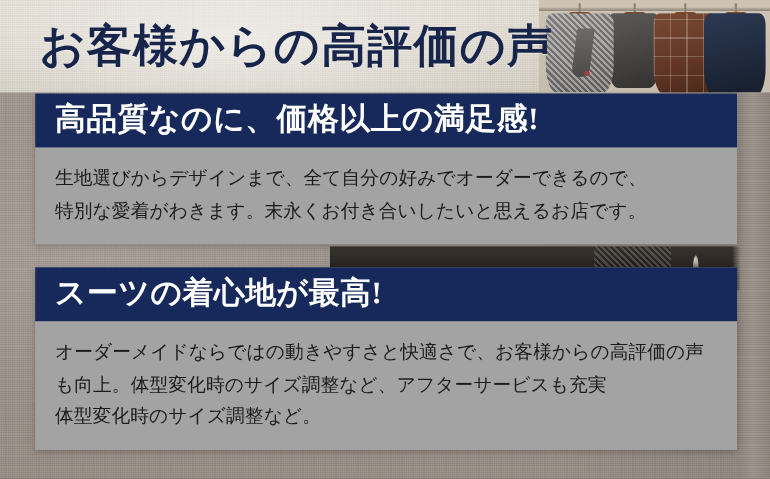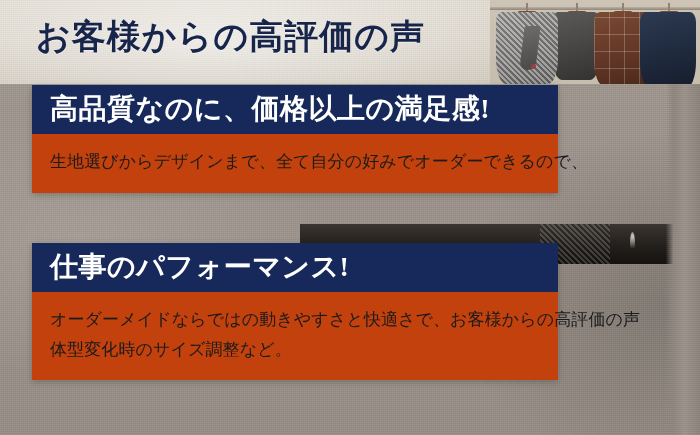--- a/index.html
+++ b/index.html
@@ -169,33 +169,33 @@
   }
   .right-drape.upper-cut { top: 84px; height: 351px; }
 
   
   .title {
     position: absolute;
     left: 36px;
     top: 14px;
     font-family: "Liberation Serif", "DejaVu Serif", serif;
     font-weight: 700;
-    font-size: 34px;
+    font-size: 41px;
     letter-spacing: 1px;
     color: #17254b;
     white-space: nowrap;
     text-shadow: 0 1px 0 rgba(255,255,255,0.45);
   }
 
   
   .card {
     position: absolute;
     left: 32px;
-    width: 526px;
-    background: #c2410c;
+    width: 638px;
+    background: #a3a3a3;
     box-shadow: 0 2px 6px rgba(0,0,0,0.22);
   }
   .card-1 { top: 85px; }
   .card-2 { top: 243px; }
 
   .card-header {
     background: #16295a;
     padding: 9px 0 11px 18px;
   }
   .card-header-text {
@@ -250,26 +250,28 @@
   <div class="mid-photo"></div>
 
   <div class="right-drape upper-cut"></div>
 
   <div class="card card-1">
     <div class="card-header">
       <div class="card-header-text">高品質なのに、価格以上の満足感!</div>
     </div>
     <div class="card-body">
       <div class="body-line">生地選びからデザインまで、全て自分の好みでオーダーできるので、</div>
+      <div class="body-line">特別な愛着がわきます。末永くお付き合いしたいと思えるお店です。</div>
     </div>
   </div>
 
   <div class="card card-2">
     <div class="card-header">
-      <div class="card-header-text">仕事のパフォーマンス!</div>
+      <div class="card-header-text">スーツの着心地が最高!</div>
     </div>
     <div class="card-body">
       <div class="body-line">オーダーメイドならではの動きやすさと快適さで、お客様からの高評価の声</div>
+      <div class="body-line">も向上。体型変化時のサイズ調整など、アフターサービスも充実</div>
       <div class="body-line">体型変化時のサイズ調整など。</div>
     </div>
   </div>
 
 </div>
 
 </body></html>

